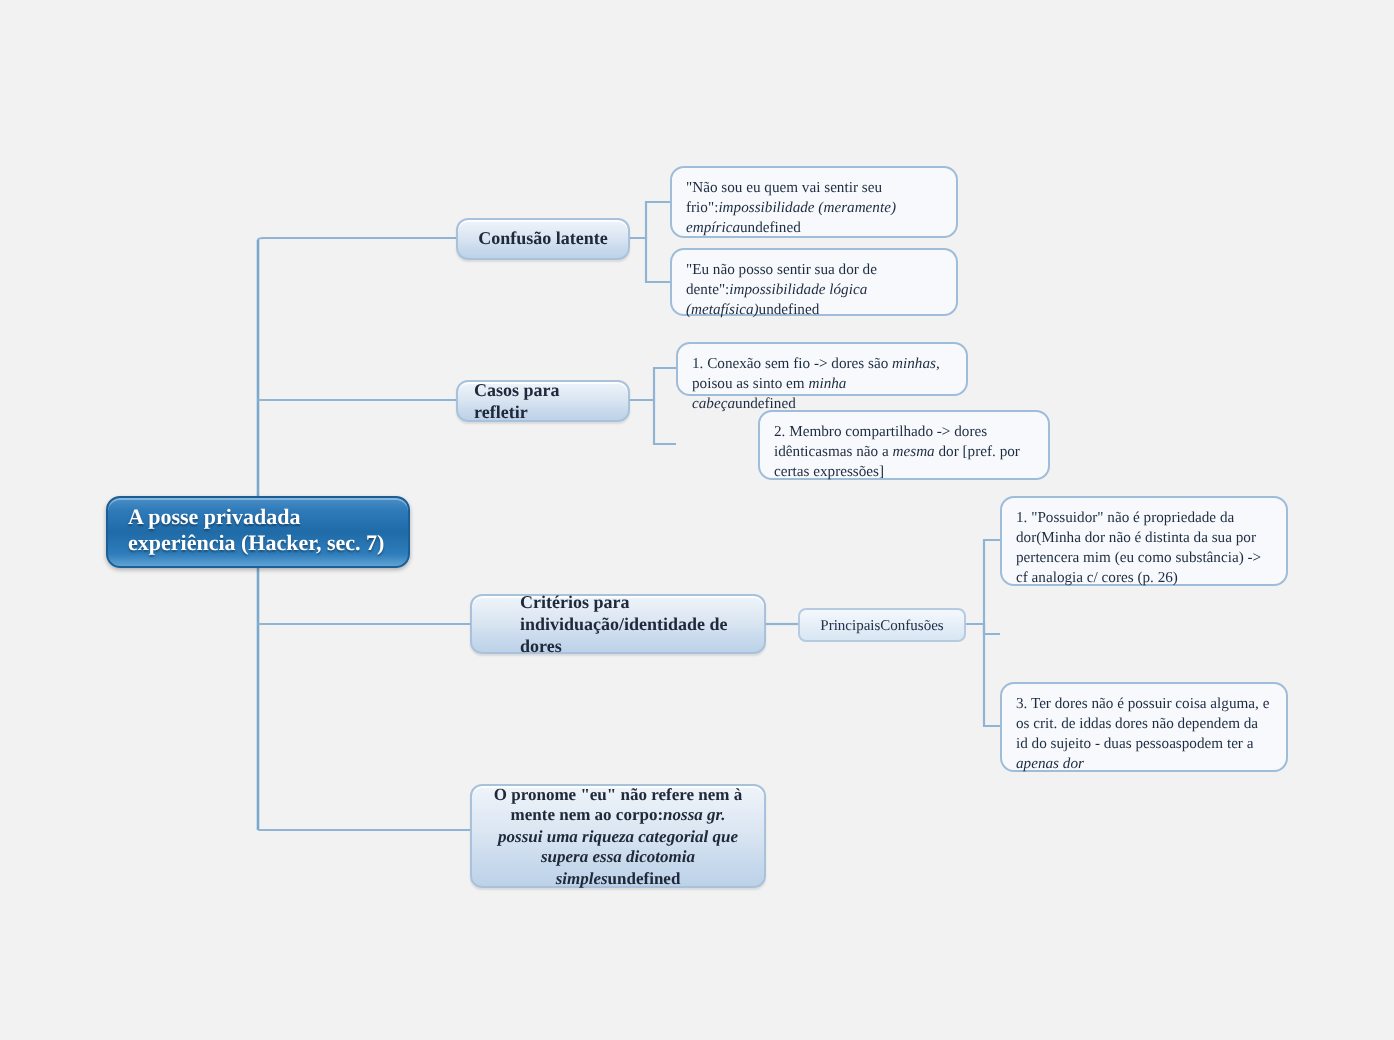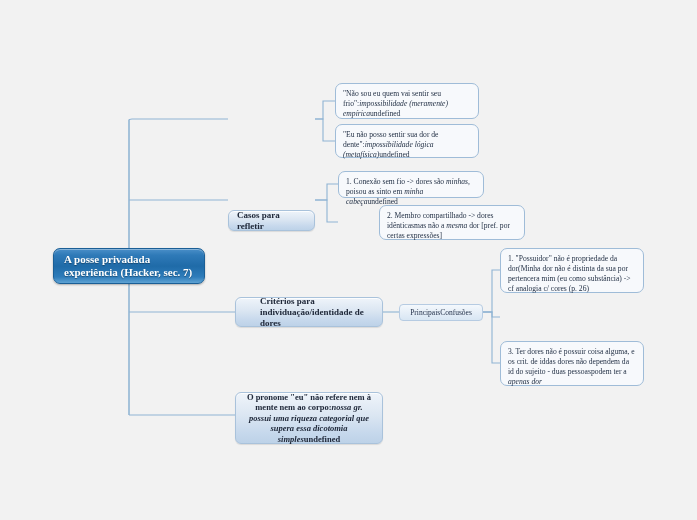--- a/index.html
+++ b/index.html
@@ -41,21 +41,21 @@
     color:#20293a;
     font-weight:bold;
     font-size:9px;
     line-height:11px;
     display:flex;align-items:center;
     padding:4px 8px;
   }
   .pill .txt{white-space:pre-line;}
 
   #n-confusao{left:228px;top:109px;width:87px;height:21px;justify-content:center;}
-  #n-casos{left:228px;top:190px;width:87px;height:21px;justify-content:center;margin-top:20px;}
+  #n-casos{left:228px;top:190px;width:87px;height:21px;justify-content:center;}
   #n-criterios{left:235px;top:297px;width:148px;height:30px;padding-left:24px;}
   #n-pronome{
     left:235px;top:392px;width:148px;height:52px;
     text-align:center;justify-content:center;
     font-weight:bold;font-size:8.5px;line-height:10.5px;
   }
 
   
   .mini{
     left:399px;top:304px;width:84px;height:17px;
@@ -120,20 +120,23 @@
       <path d="M483 312 L492 312 L492 317 L500 317"></path>
       <path d="M483 312 L492 312 L492 363 L500 363"></path>
     </g>
   </svg>
 
   <div class="node root">
     <span class="txt">A posse privadada
 experiência (Hacker, sec. 7)</span>
   </div>
 
+  <div class="node pill" id="n-confusao">
+    <span class="txt">Confusão latente</span>
+  </div>
 
   <div class="node pill" id="n-casos">
     <span class="txt">Casos para refletir</span>
   </div>
 
   <div class="node pill" id="n-criterios">
     <span class="txt">Critérios para
 individuação/identidade de dores</span>
   </div>
 

